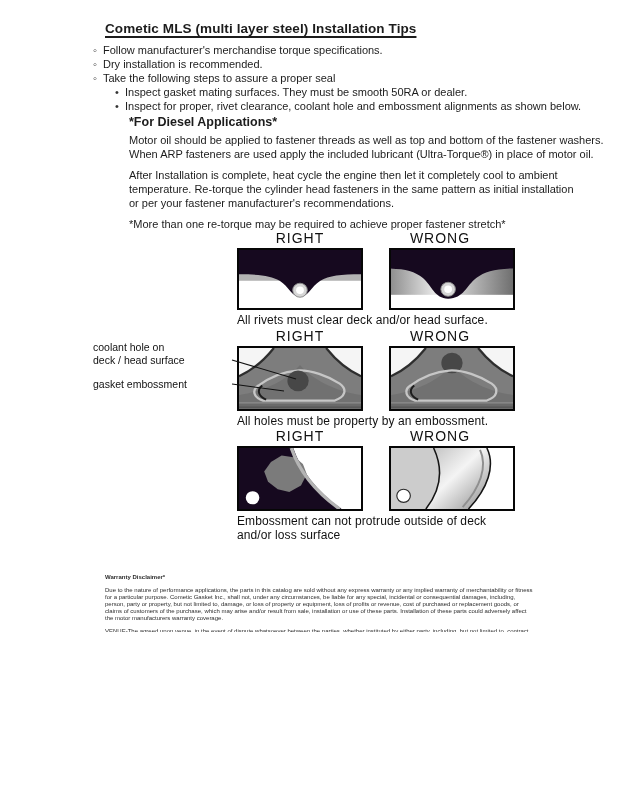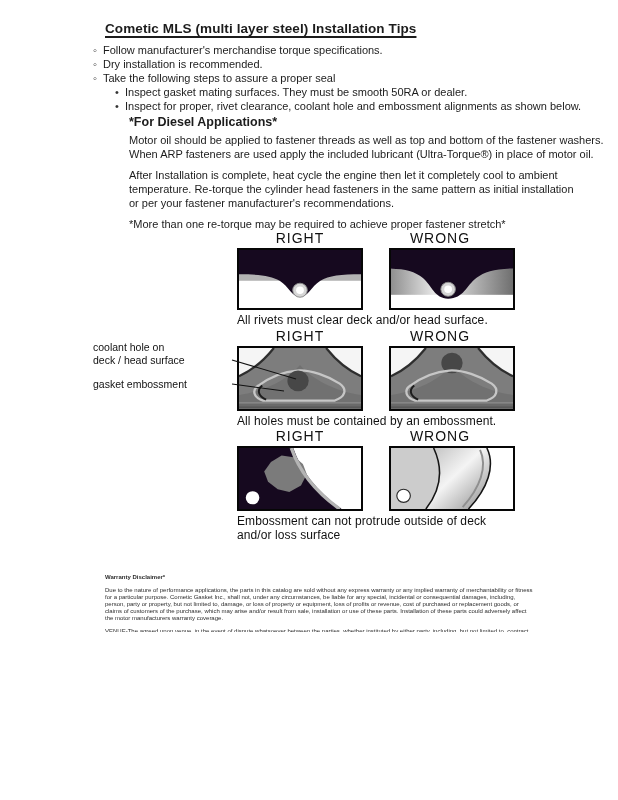--- a/index.html
+++ b/index.html
@@ -148,21 +148,21 @@
           <path d="M90,0 C100,13 113,24 126,30" fill="none" stroke="#2e2e2e" stroke-width="2.4"></path>
           <circle cx="63" cy="16" r="11" fill="#474747"></circle>
           <path d="M25,56 C15,53 13,45 20,40 C32,31 46,25 60,24 C74,23 92,30 104,38 C112,44 110,52 99,56 Z" fill="none" stroke="#c6c6c6" stroke-width="2.4"></path>
           <path d="M28,55 C20,51 18,45 24,40" fill="none" stroke="#1c1c1c" stroke-width="2"></path>
           <rect x="0" y="58" width="126" height="7" fill="#6a6a6a"></rect>
           <line x1="0" y1="58.5" x2="126" y2="58.5" stroke="#9a9a9a" stroke-width="1"></line>
           <line x1="0" y1="63" x2="126" y2="63" stroke="#4f4f4f" stroke-width="1"></line>
         </svg>
       </div>
     </div>
-    <div class="caption">All holes must be contained by an embossment.</div>
+    <div class="caption">All holes must be property by an embossment.</div>
   </div>
 
   <div class="ann coolant">coolant hole on
 deck / head surface</div>
   <div class="ann emboss">gasket embossment</div>
 
   <svg class="overlay" viewBox="0 0 618 800">
     <line x1="232" y1="360" x2="296" y2="379" stroke="#111" stroke-width="1.1"></line>
     <line x1="232" y1="384" x2="284" y2="391" stroke="#111" stroke-width="1.1"></line>
   </svg>

